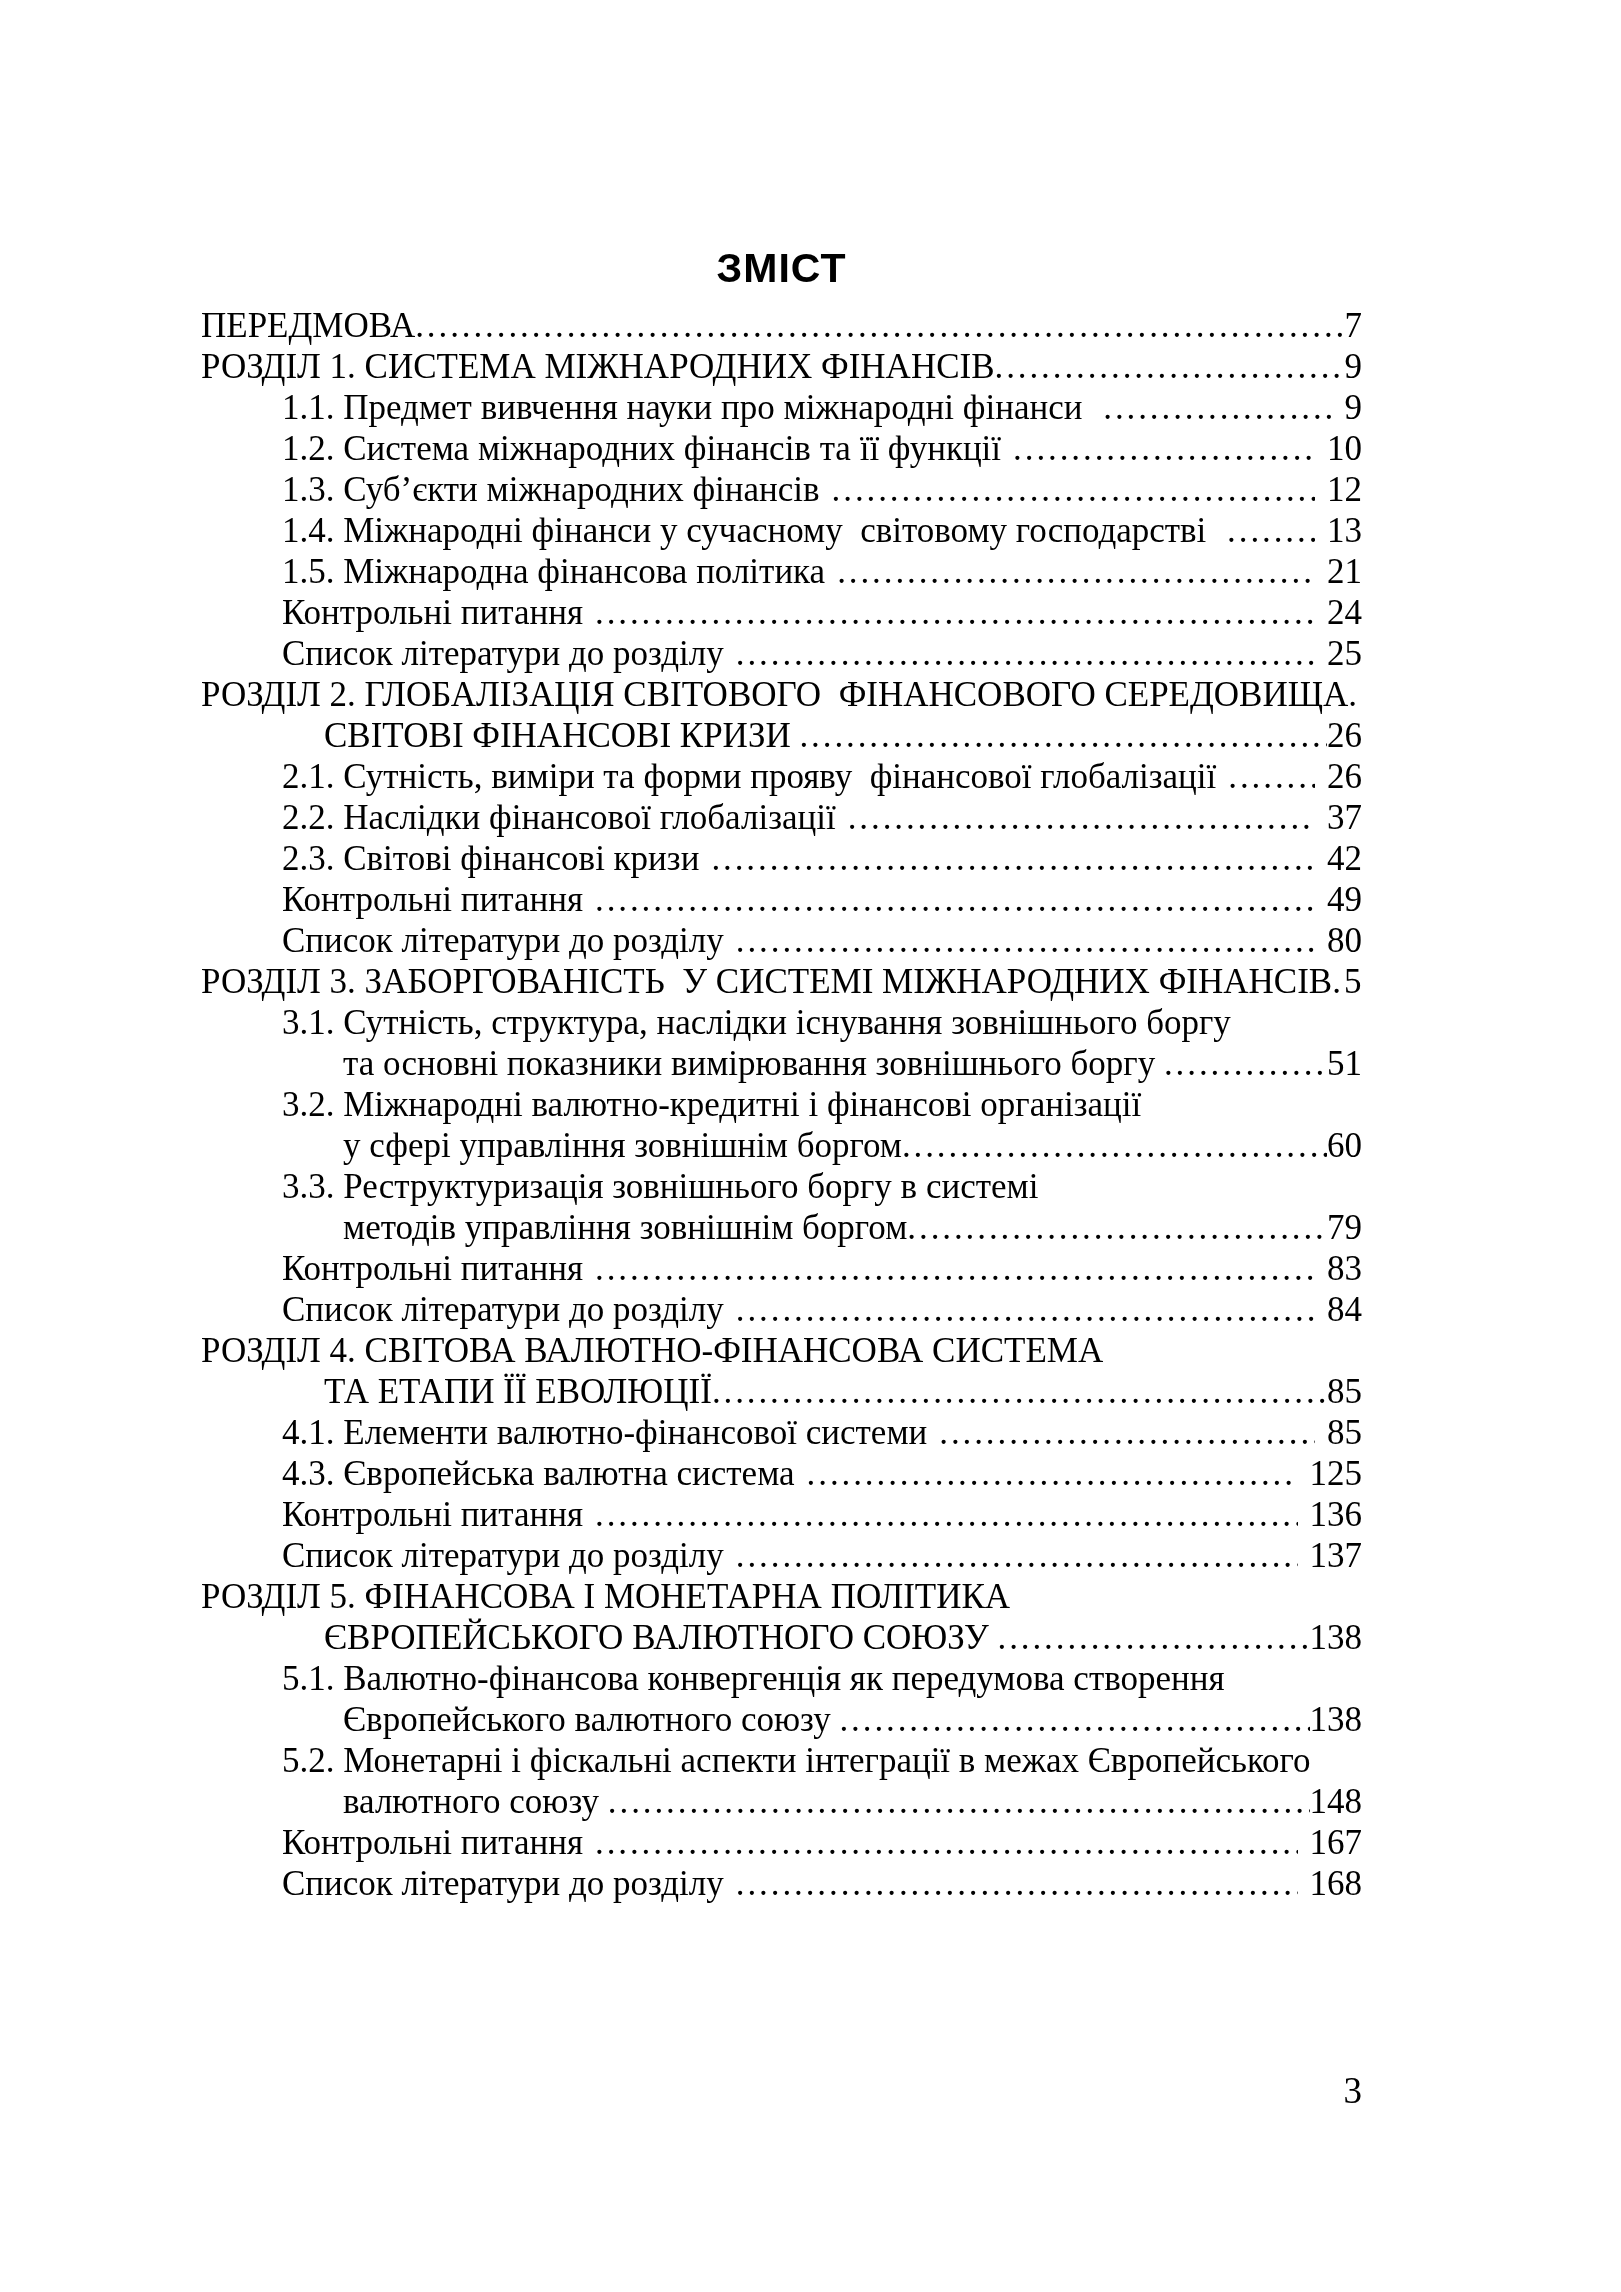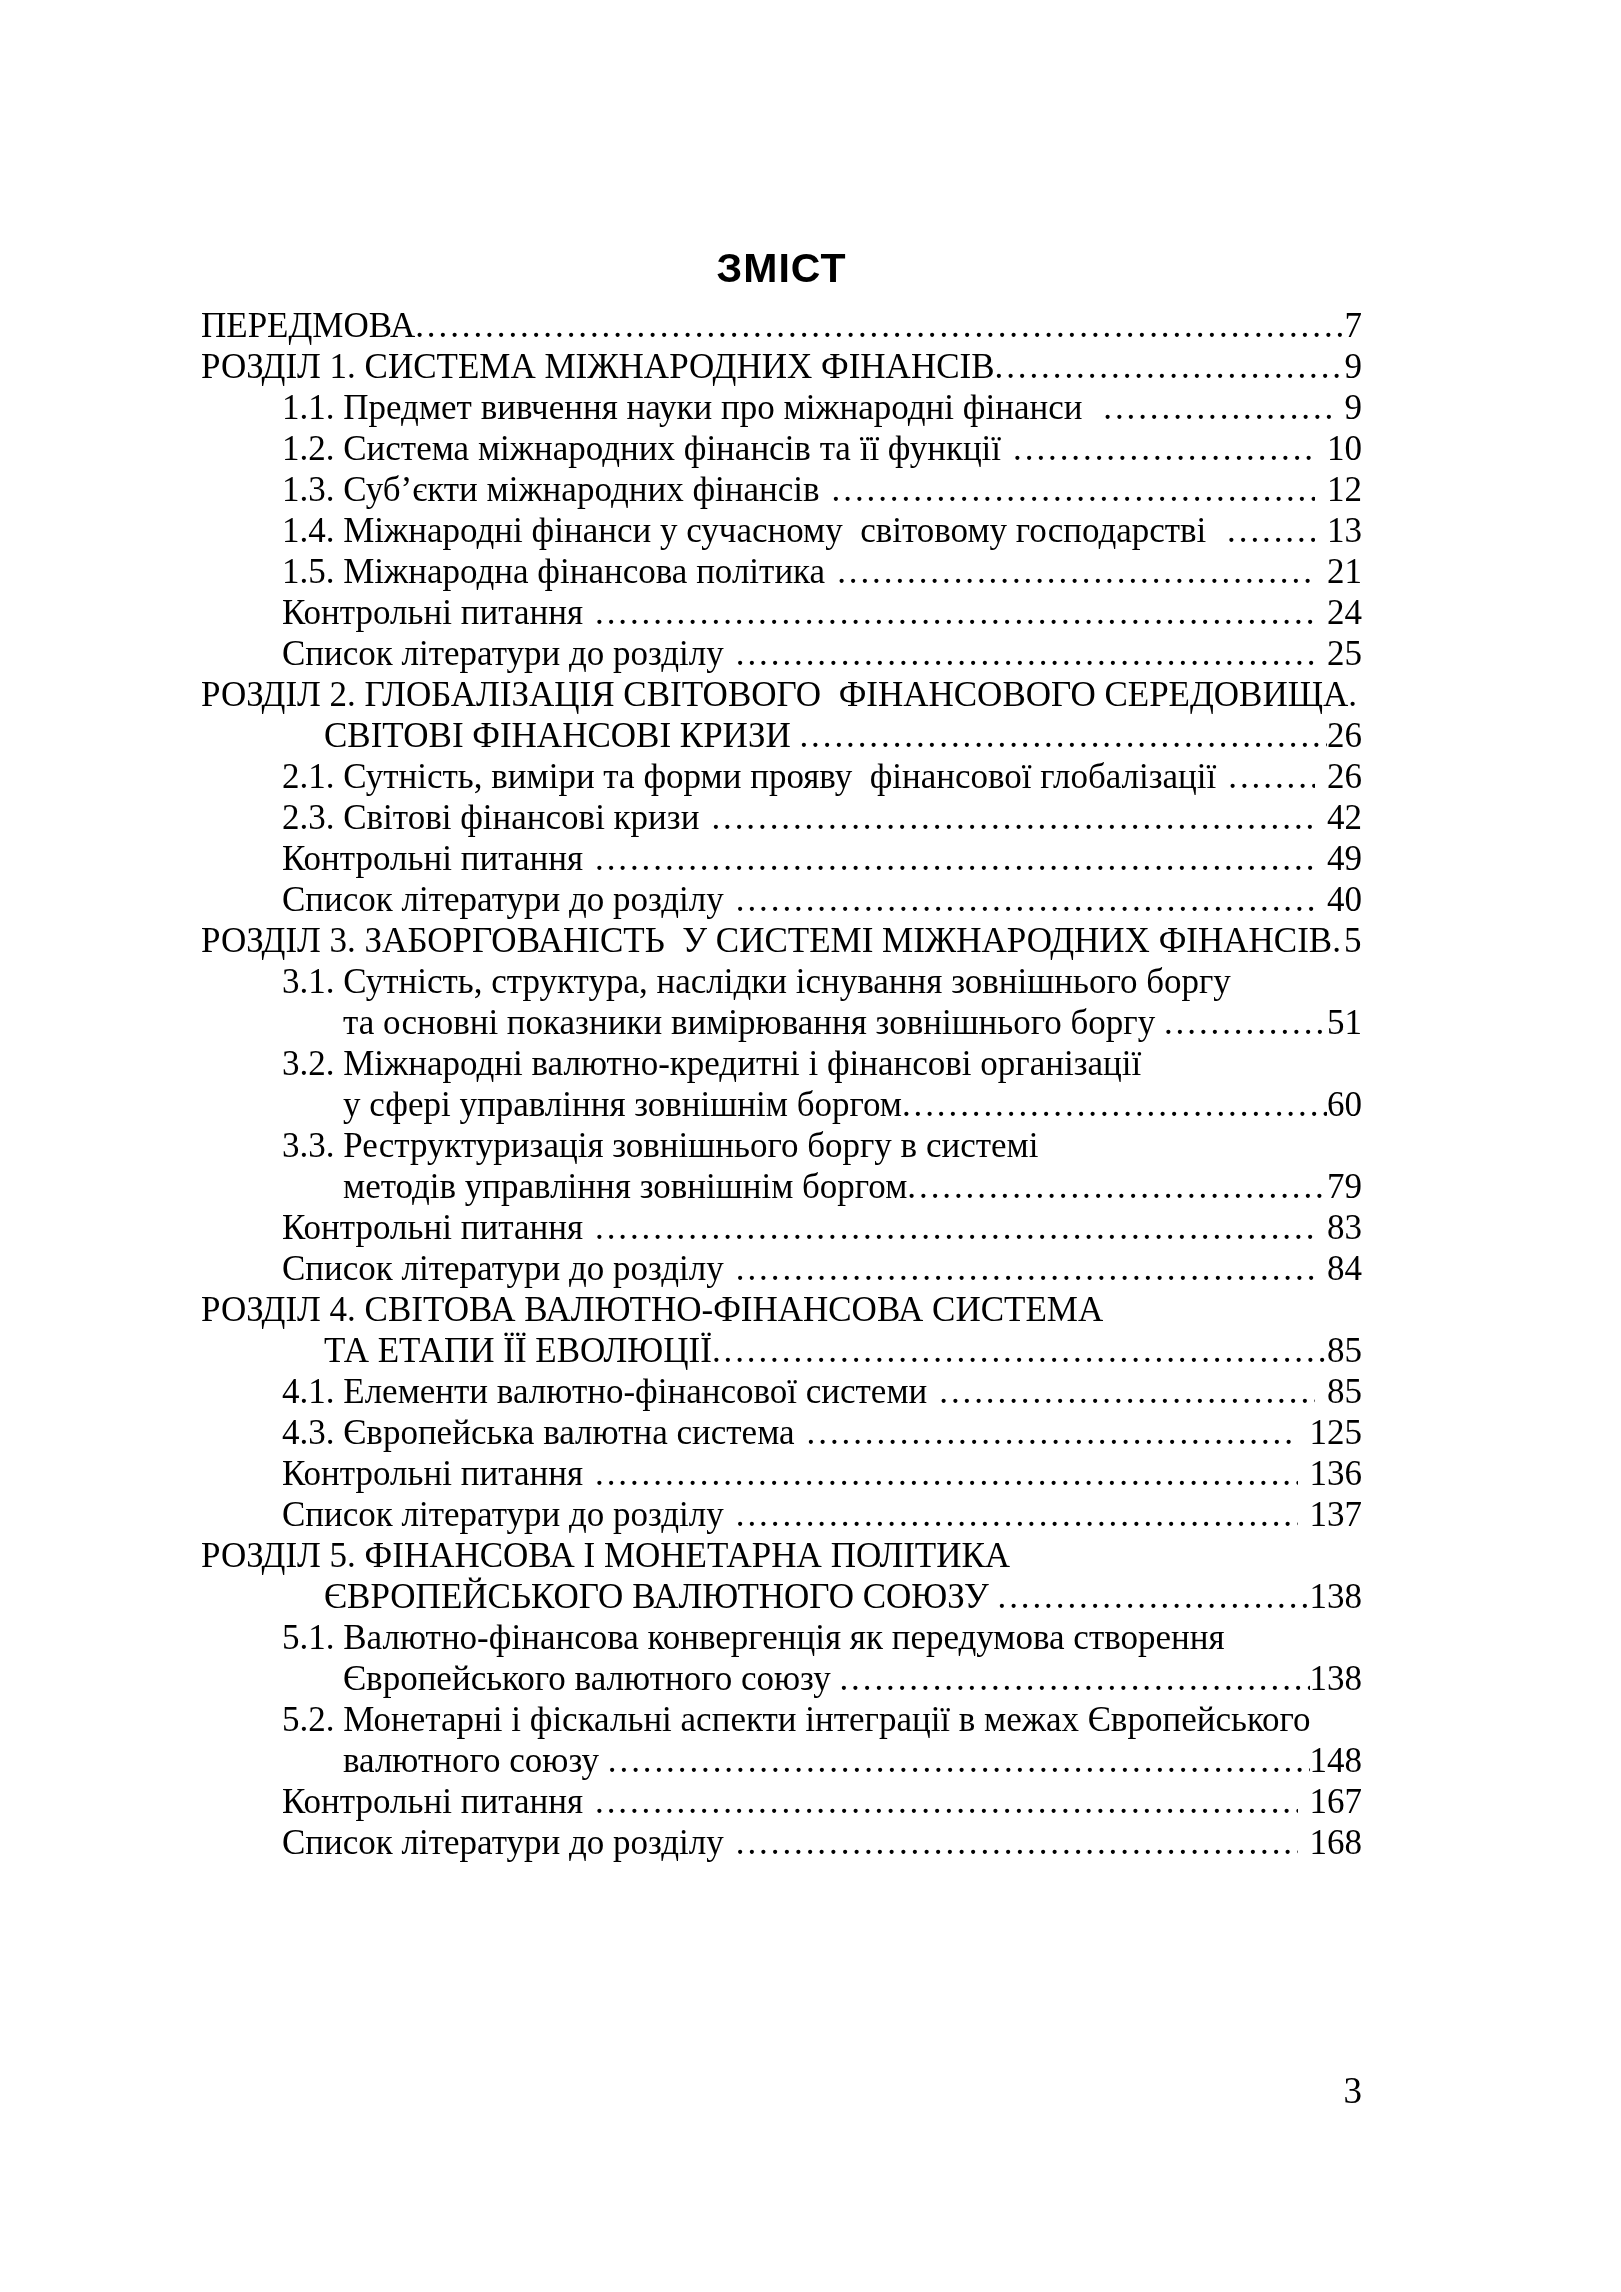--- a/index.html
+++ b/index.html
@@ -124,33 +124,38 @@
         <span class="txt">СВІТОВІ ФІНАНСОВІ КРИЗИ </span>
         <span class="leader"></span>
         <span class="pg">26</span>
       </div>
       <div class="row lvl1">
         <span class="txt">2.1. Сутність, виміри та форми прояву  фінансової глобалізації</span>
         <span class="leader"></span>
         <span class="pg">26</span>
       </div>
       <div class="row lvl1">
+        <span class="txt">2.2. Наслідки фінансової глобалізації</span>
+        <span class="leader"></span>
+        <span class="pg">37</span>
+      </div>
+      <div class="row lvl1">
         <span class="txt">2.3. Світові фінансові кризи</span>
         <span class="leader"></span>
         <span class="pg">42</span>
       </div>
       <div class="row lvl1">
         <span class="txt">Контрольні питання</span>
         <span class="leader"></span>
         <span class="pg">49</span>
       </div>
       <div class="row lvl1">
         <span class="txt">Список літератури до розділу</span>
         <span class="leader"></span>
-        <span class="pg">40</span>
+        <span class="pg">80</span>
       </div>
       <div class="row lvl0">
         <span class="txt">РОЗДІЛ 3. ЗАБОРГОВАНІСТЬ  У СИСТЕМІ МІЖНАРОДНИХ ФІНАНСІВ</span>
         <span class="leader"></span>
         <span class="pg">51</span>
       </div>
       <div class="row lvl1">
         <span class="txt">3.1. Сутність, структура, наслідки існування зовнішнього боргу</span>
       </div>
       <div class="row lvl2">

